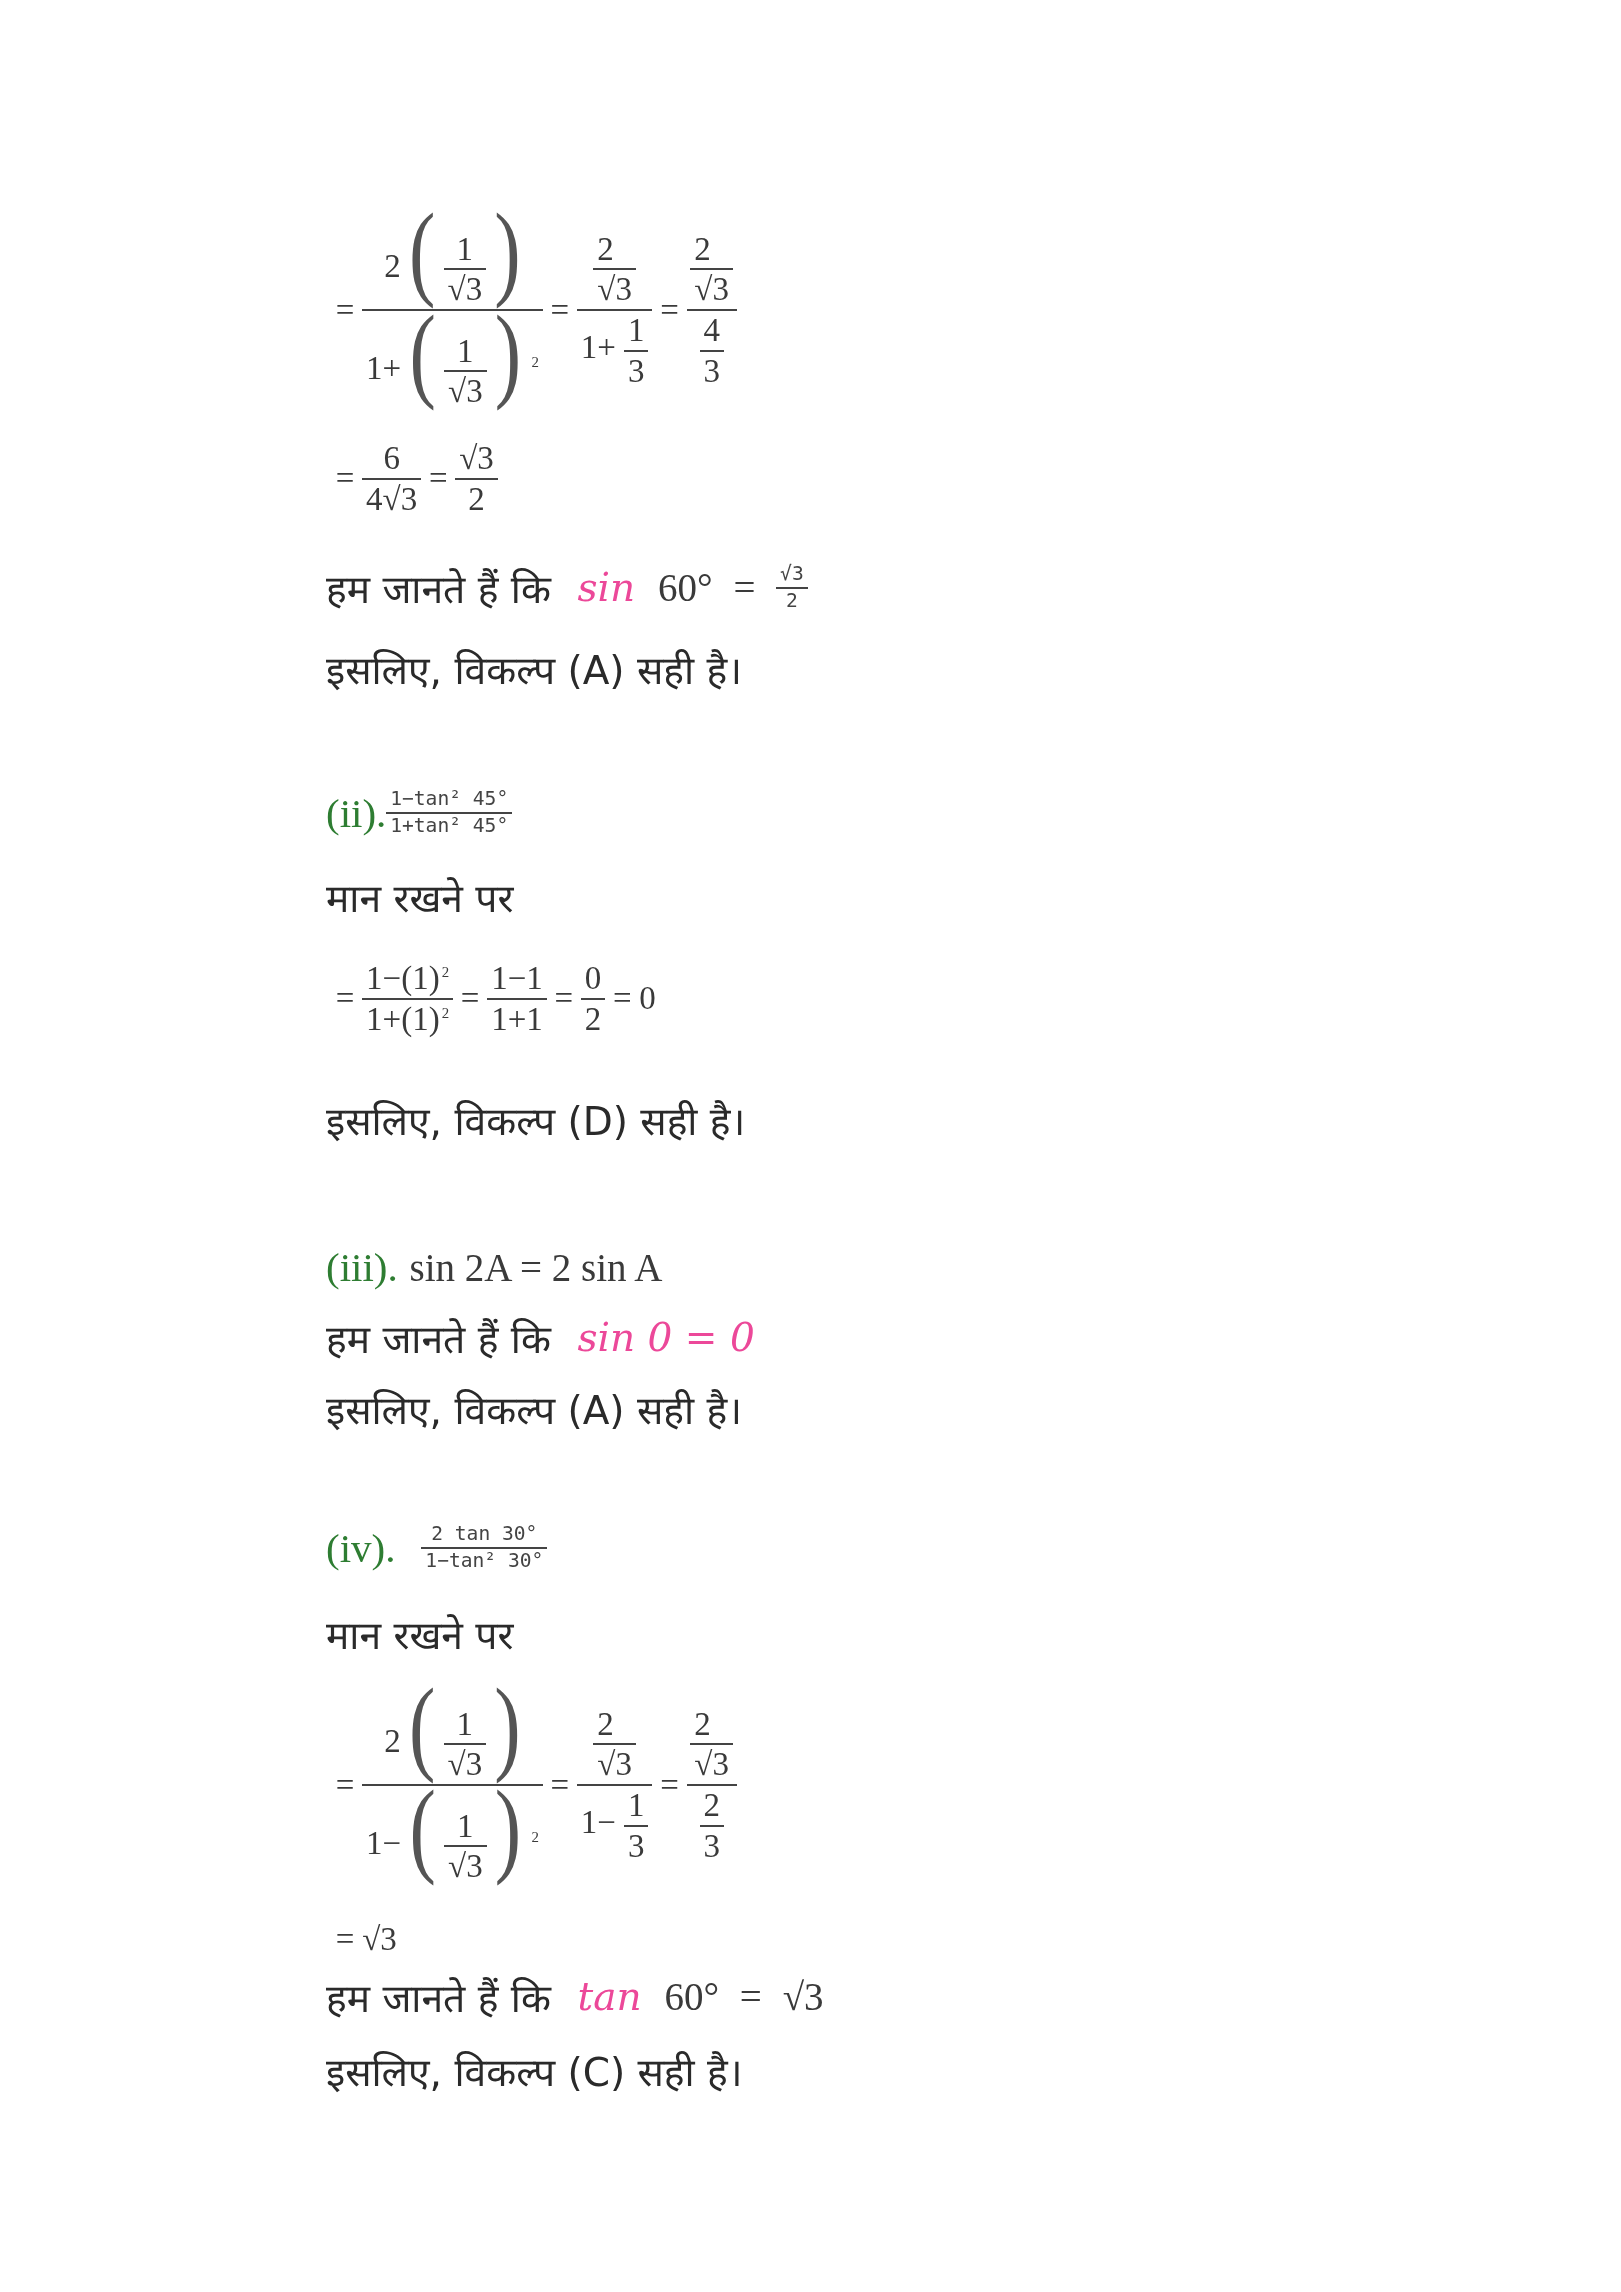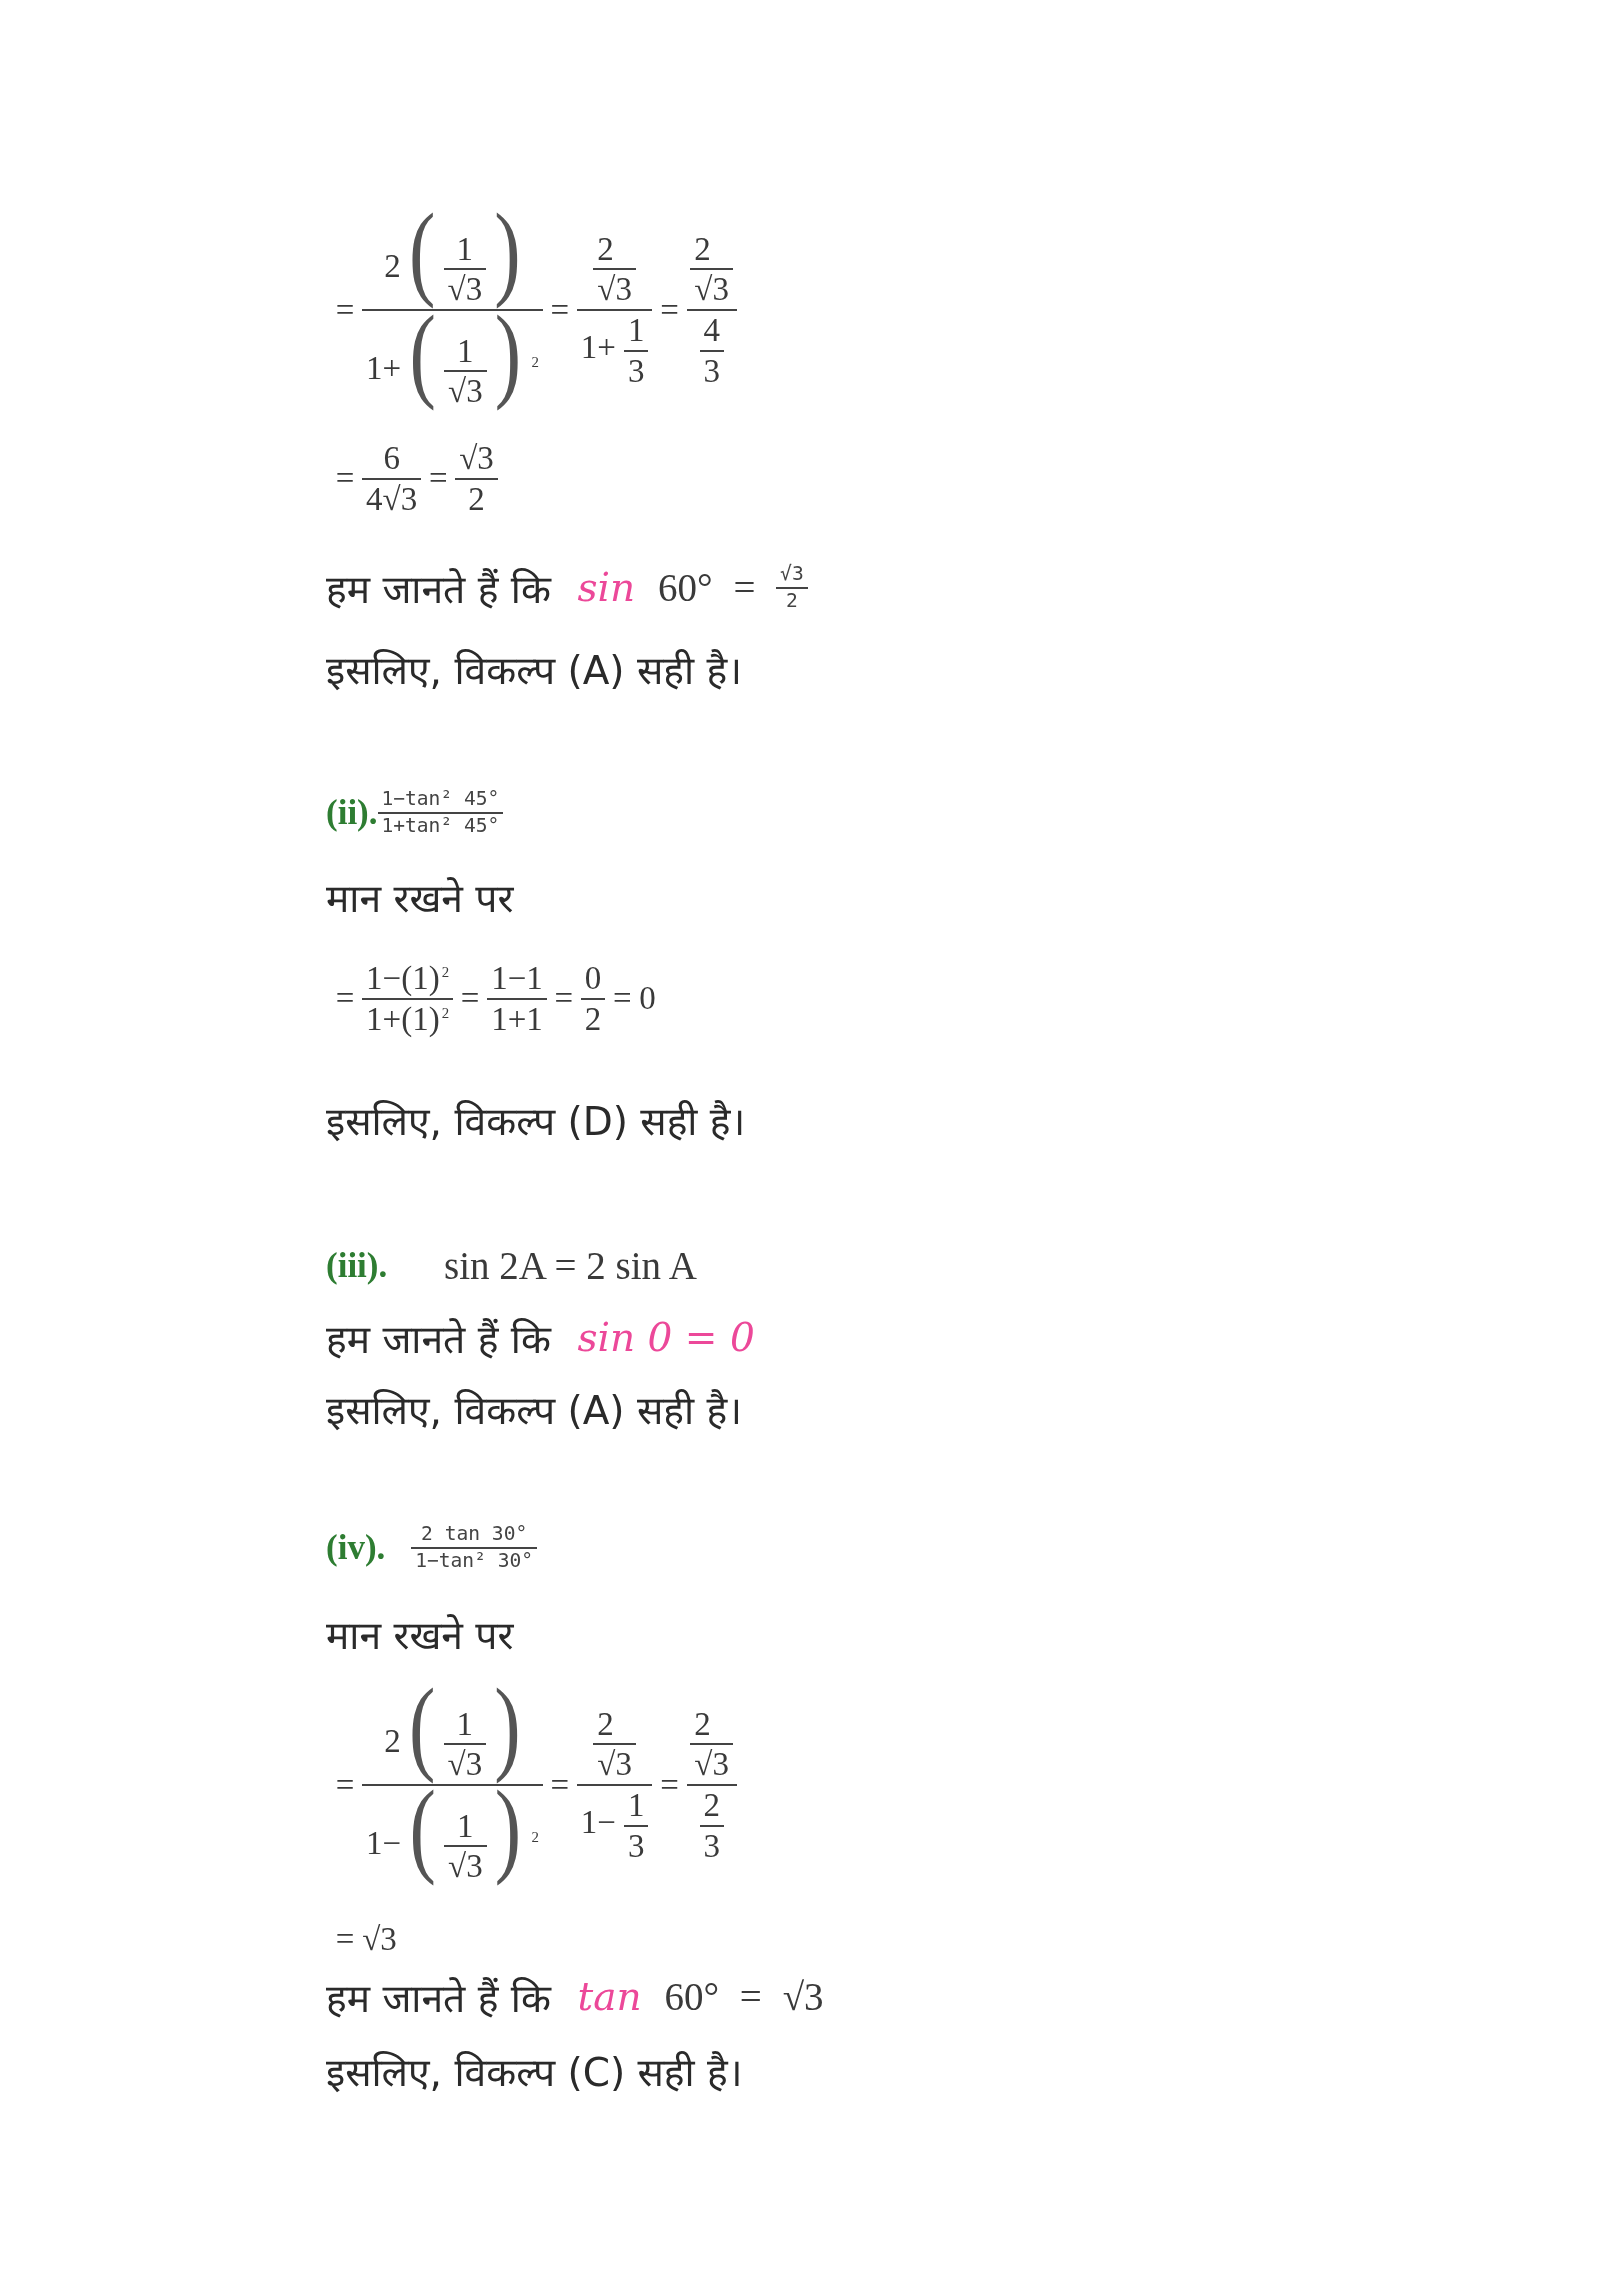--- a/index.html
+++ b/index.html
@@ -2,21 +2,21 @@
 <html><head>
 <meta charset="utf-8">
 <style>
   html, body { margin: 0; padding: 0; background: #ffffff; }
   body { width: 1621px; height: 2293px; position: relative; overflow: hidden;
          font-family: "DejaVu Sans", sans-serif; color: #222; }
   .abs { position: absolute; }
   .hi { font-family: "DejaVu Sans", sans-serif; font-size: 39px; color: #2a2a2a; white-space: nowrap; gap: 13px; }
   .serif { font-family: "Liberation Serif", "DejaVu Serif", serif; color: #3a3a3a; }
   .mathi { font-family: "DejaVu Serif", serif; font-style: italic; color: #ec4899; }
-  .label { font-family: "Liberation Serif", serif; font-weight: bold; color: #2e7d32; font-size: 35px; }
+  .label { font-family: "Liberation Serif", serif; font-weight: normal; color: #2e7d32; font-size: 41px; }
   .frac { display: inline-flex; flex-direction: column; align-items: center; vertical-align: middle; }
   .frac .num, .frac .den { display: block; padding: 0 3.9px; line-height: 1.05; }
   .frac .bar { display: block; align-self: stretch; border-top: 2px solid #444; margin: 2px 0; }
   .eq { margin: 0 7.8px; }
   .row { display: flex; align-items: center; white-space: nowrap; }
   .paren { font-size: 2.4em; font-weight: 200; color: #555; line-height: 1; transform: scaleY(1.35); display: inline-block; }
   .sup { font-size: 0.45em; vertical-align: super; margin-left: 2px; }
   .small { font-family: "DejaVu Sans Mono", monospace; font-size: 19.6px; color: #444; }
 </style>
 </head>
@@ -139,21 +139,21 @@
     <span class="num">0</span>
     <span class="bar"></span>
     <span class="den">2</span>
   </span>
   <span class="eq">=</span>
   <span>0</span>
 </div>
 
 <div class="abs hi" style="left:326px; top:1093px;">इसलिए, विकल्प (D) सही है।</div>
 
-<div class="abs row" style="left:326px; top:1243px;gap:45px;">
+<div class="abs row" style="left:326px; top:1243px;">
   <span class="label">(iii).</span>
   <span class="serif" style="font-size:39px; margin-left:11.8px;">sin 2A = 2 sin A</span>
 </div>
 
 <div class="abs row hi" style="left:326px; top:1311px;">
   <span>हम जानते हैं कि</span>
   <span class="mathi" style="margin-left:13.7px;">sin 0 = 0</span>
 </div>
 
 <div class="abs hi" style="left:326px; top:1382px;">इसलिए, विकल्प (A) सही है।</div>

